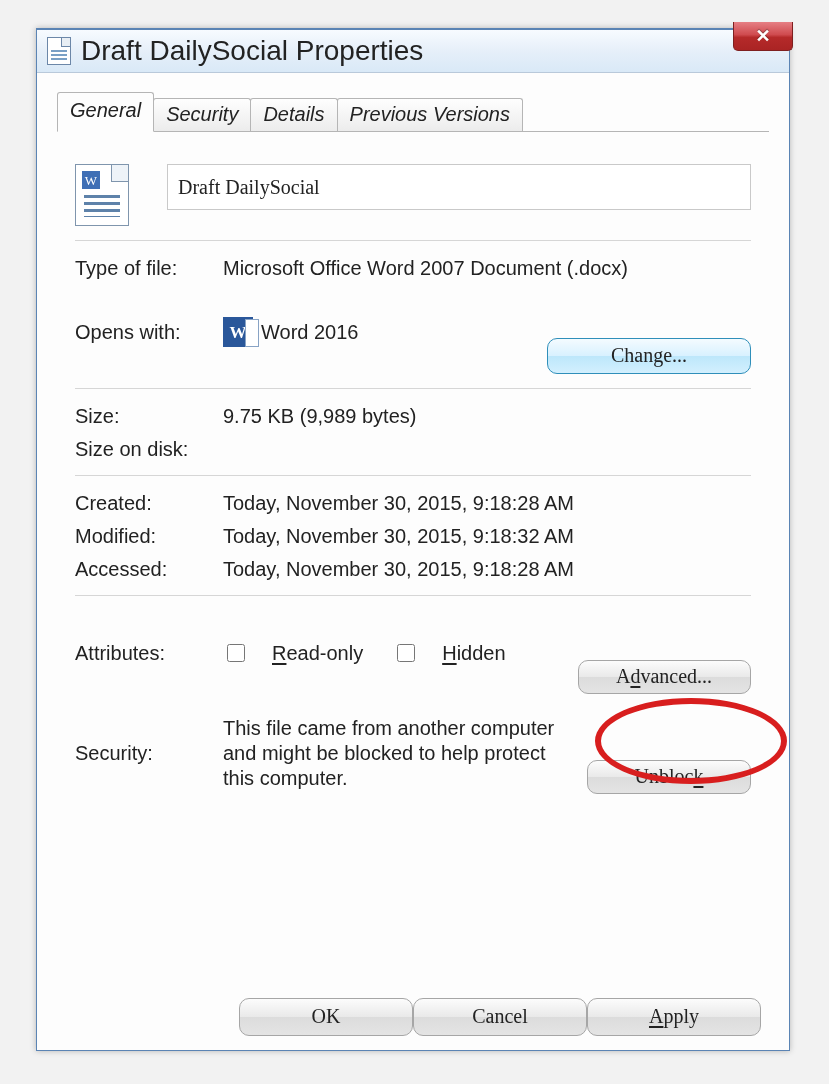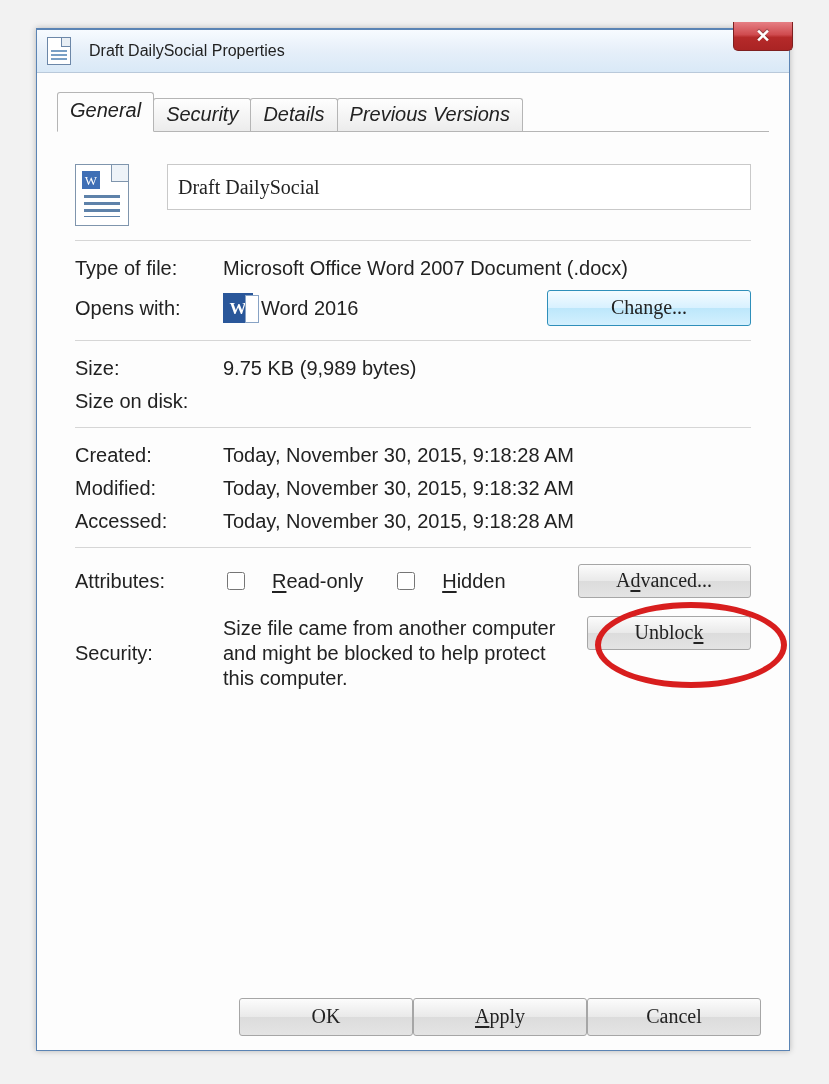--- a/index.html
+++ b/index.html
@@ -9,21 +9,21 @@
     box-shadow:0 0 6px rgba(0,0,0,.25);
     background:#fdfdfd;
   }
   .titlebar{
     height:42px;display:flex;align-items:center;gap:10px;
     padding:0 10px;
     background:linear-gradient(#f7fbff 0%,#e6eff9 50%,#d9e9f7 100%);
     border-bottom:1px solid #b9c9da;
     position:relative;
   }
-  .title-text{font-size:16px;margin-left:8px;}
+  .title-text{font-size:28px;}
   .title-icon{
     width:22px;height:26px;background:#fff;border:1px solid #6c87a8;position:relative;
   }
   .title-icon::before{content:"";position:absolute;top:0;right:0;width:8px;height:8px;border-left:1px solid #6c87a8;border-bottom:1px solid #6c87a8;background:#e8eef4;}
   .title-icon .lines{position:absolute;top:12px;left:3px;right:3px;height:10px;background:repeating-linear-gradient(#7aa0c5 0 2px,transparent 2px 4px);}
   .close-btn{
     position:absolute;right:-4px;top:-8px;width:58px;height:28px;
     background:linear-gradient(#e67f84 0%,#cf4b4f 45%,#b52a2a 55%,#aa2424 100%);
     border:1px solid #7e1f1f;border-top:none;border-top-left-radius:0;border-top-right-radius:0;border-bottom-left-radius:5px;border-bottom-right-radius:5px;
     color:#fff;display:flex;align-items:center;justify-content:center;
@@ -58,21 +58,21 @@
     flex:1;height:36px;border:1px solid #c9c9c9;padding:4px 10px;font:20px "Segoe UI";color:#222;
   }
   .word-icon{
     width:30px;height:30px;background:#2a579a;display:inline-flex;align-items:center;justify-content:center;position:relative;margin-right:8px;
   }
   .word-icon::after{content:"W";color:#fff;font:bold 17px/1 "Segoe UI";}
   .word-icon .sheet{position:absolute;right:-6px;top:2px;width:12px;height:26px;background:#fff;border:1px solid #88a3c5;}
   .btn{
     height:32px;min-width:120px;padding:0 16px;
     background:linear-gradient(#fcfcfc,#e9e9e9 50%,#dcdcdc 51%,#e4e4e4);
-    border:1px solid #a6a6a6;border-radius:3px;font:20px/30px "Segoe UI";color:#222;cursor:default;text-align:center;
+    border:1px solid #a6a6a6;border-radius:10px;font:20px/30px "Segoe UI";color:#222;cursor:default;text-align:center;margin-top:48px;
   }
   .btn.change{
     min-width:170px;height:34px;line-height:32px;
     background:linear-gradient(#f4fbff,#d8f1ff 50%,#bde7fb 51%,#d3f0fe);
     border:1px solid #2f8fba;margin-left:auto;
   }
   .btn.adv{min-width:140px;padding-left:15px;}
   .chk{display:inline-flex;align-items:center;gap:24px;margin-right:30px;}
   .chk input{width:18px;height:18px;}
   .sec-text{flex:1;padding-right:12px;font-size:20px;line-height:1.25;}
@@ -172,31 +172,31 @@
           <input type="checkbox" style="">
           <span><span class="und">H</span><span>idden</span></span>
         </label>
         <div class="btn adv" style="margin-left:auto">
           <span>A</span><span class="und">d</span><span>vanced...</span>
         </div>
       </div>
 
       <div class="row" style="align-items:center;margin-top:18px;position:relative;">
         <span class="label">Security:</span>
-        <span class="sec-text">Size file came from another computer and might be blocked to help protect this computer.</span>
+        <span class="sec-text">This file came from another computer and might be blocked to help protect this computer.</span>
         <div class="btn" style="min-width:130px;align-self:flex-start">
           <span>Unbloc</span><span class="und">k</span>
         </div>
         <div class="highlight-oval" style="left:520px;top:-14px"></div>
       </div>
 
     </div>
   </div>
 
   <div class="footer">
     <div class="btn">OK</div>
+    <div class="btn">Cancel</div>
     <div class="btn">
       <span class="und">A</span><span>pply</span>
     </div>
-    <div class="btn">Cancel</div>
   </div>
 
 </div>
 
 </body></html>

